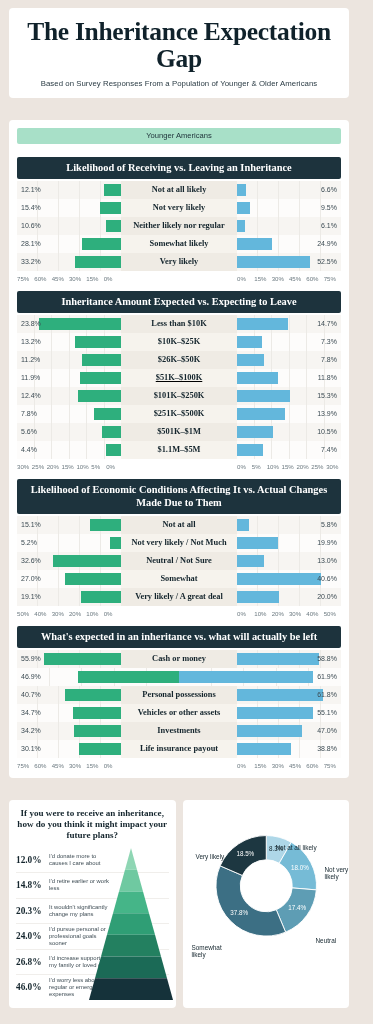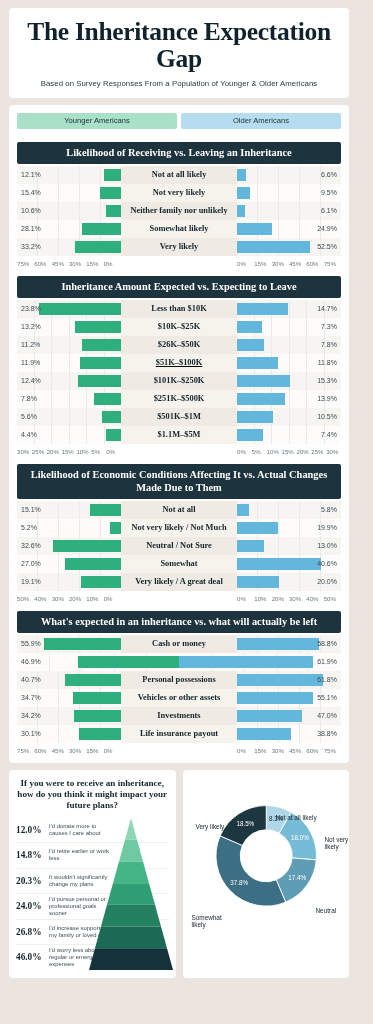--- a/index.html
+++ b/index.html
@@ -9,21 +9,21 @@
     background: #ece5df;
     font-family: "Liberation Sans", sans-serif;
   }
   #page {
     width: 373px;
     height: 1024px;
     background: #ece5df;
     padding: 8px 24px 8px 9px;
     display: flex;
     flex-direction: column;
-    gap: 7px;
+    gap: 22px;
     overflow: hidden;
   }
 
   
   .title-card {
     background: #ffffff;
     border-radius: 4px;
     padding: 11px 10px 10px 10px;
     text-align: center;
   }
@@ -254,21 +254,20 @@
 
   <div class="title-card">
     <div class="main-title">The Inheritance Expectation Gap</div>
     <div class="sub-title">Based on Survey Responses From a Population of Younger &amp; Older Americans</div>
   </div>
 
   <div class="charts-card">
 
     <div class="legend">
       <div class="legend-item legend-young">Younger Americans</div>
-      <div class="legend-item legend-old">Older Americans</div>
     </div>
 
     <div id="charts-host">
         <div class="section-header">Likelihood of Receiving vs. Leaving an Inheritance</div>
         <div class="tornado">
           <div class="trow" style="height: 18px;">
             <div class="side left">
               <div class="gridlines">
                 <span></span>
                 <span></span>
@@ -322,21 +321,21 @@
               <div class="gridlines">
                 <span></span>
                 <span></span>
                 <span></span>
                 <span></span>
                 <span></span>
               </div>
               <div class="val">10.6%</div>
               <div class="bar green" style="width: 14.1333%;"></div>
             </div>
-            <div class="center-lbl">Neither family nor unlikely</div>
+            <div class="center-lbl">Neither likely nor regular</div>
             <div class="side right">
               <div class="gridlines">
                 <span></span>
                 <span></span>
                 <span></span>
                 <span></span>
                 <span></span>
               </div>
               <div class="bar blue" style="width: 8.13333%;"></div>
               <div class="val">6.1%</div>

